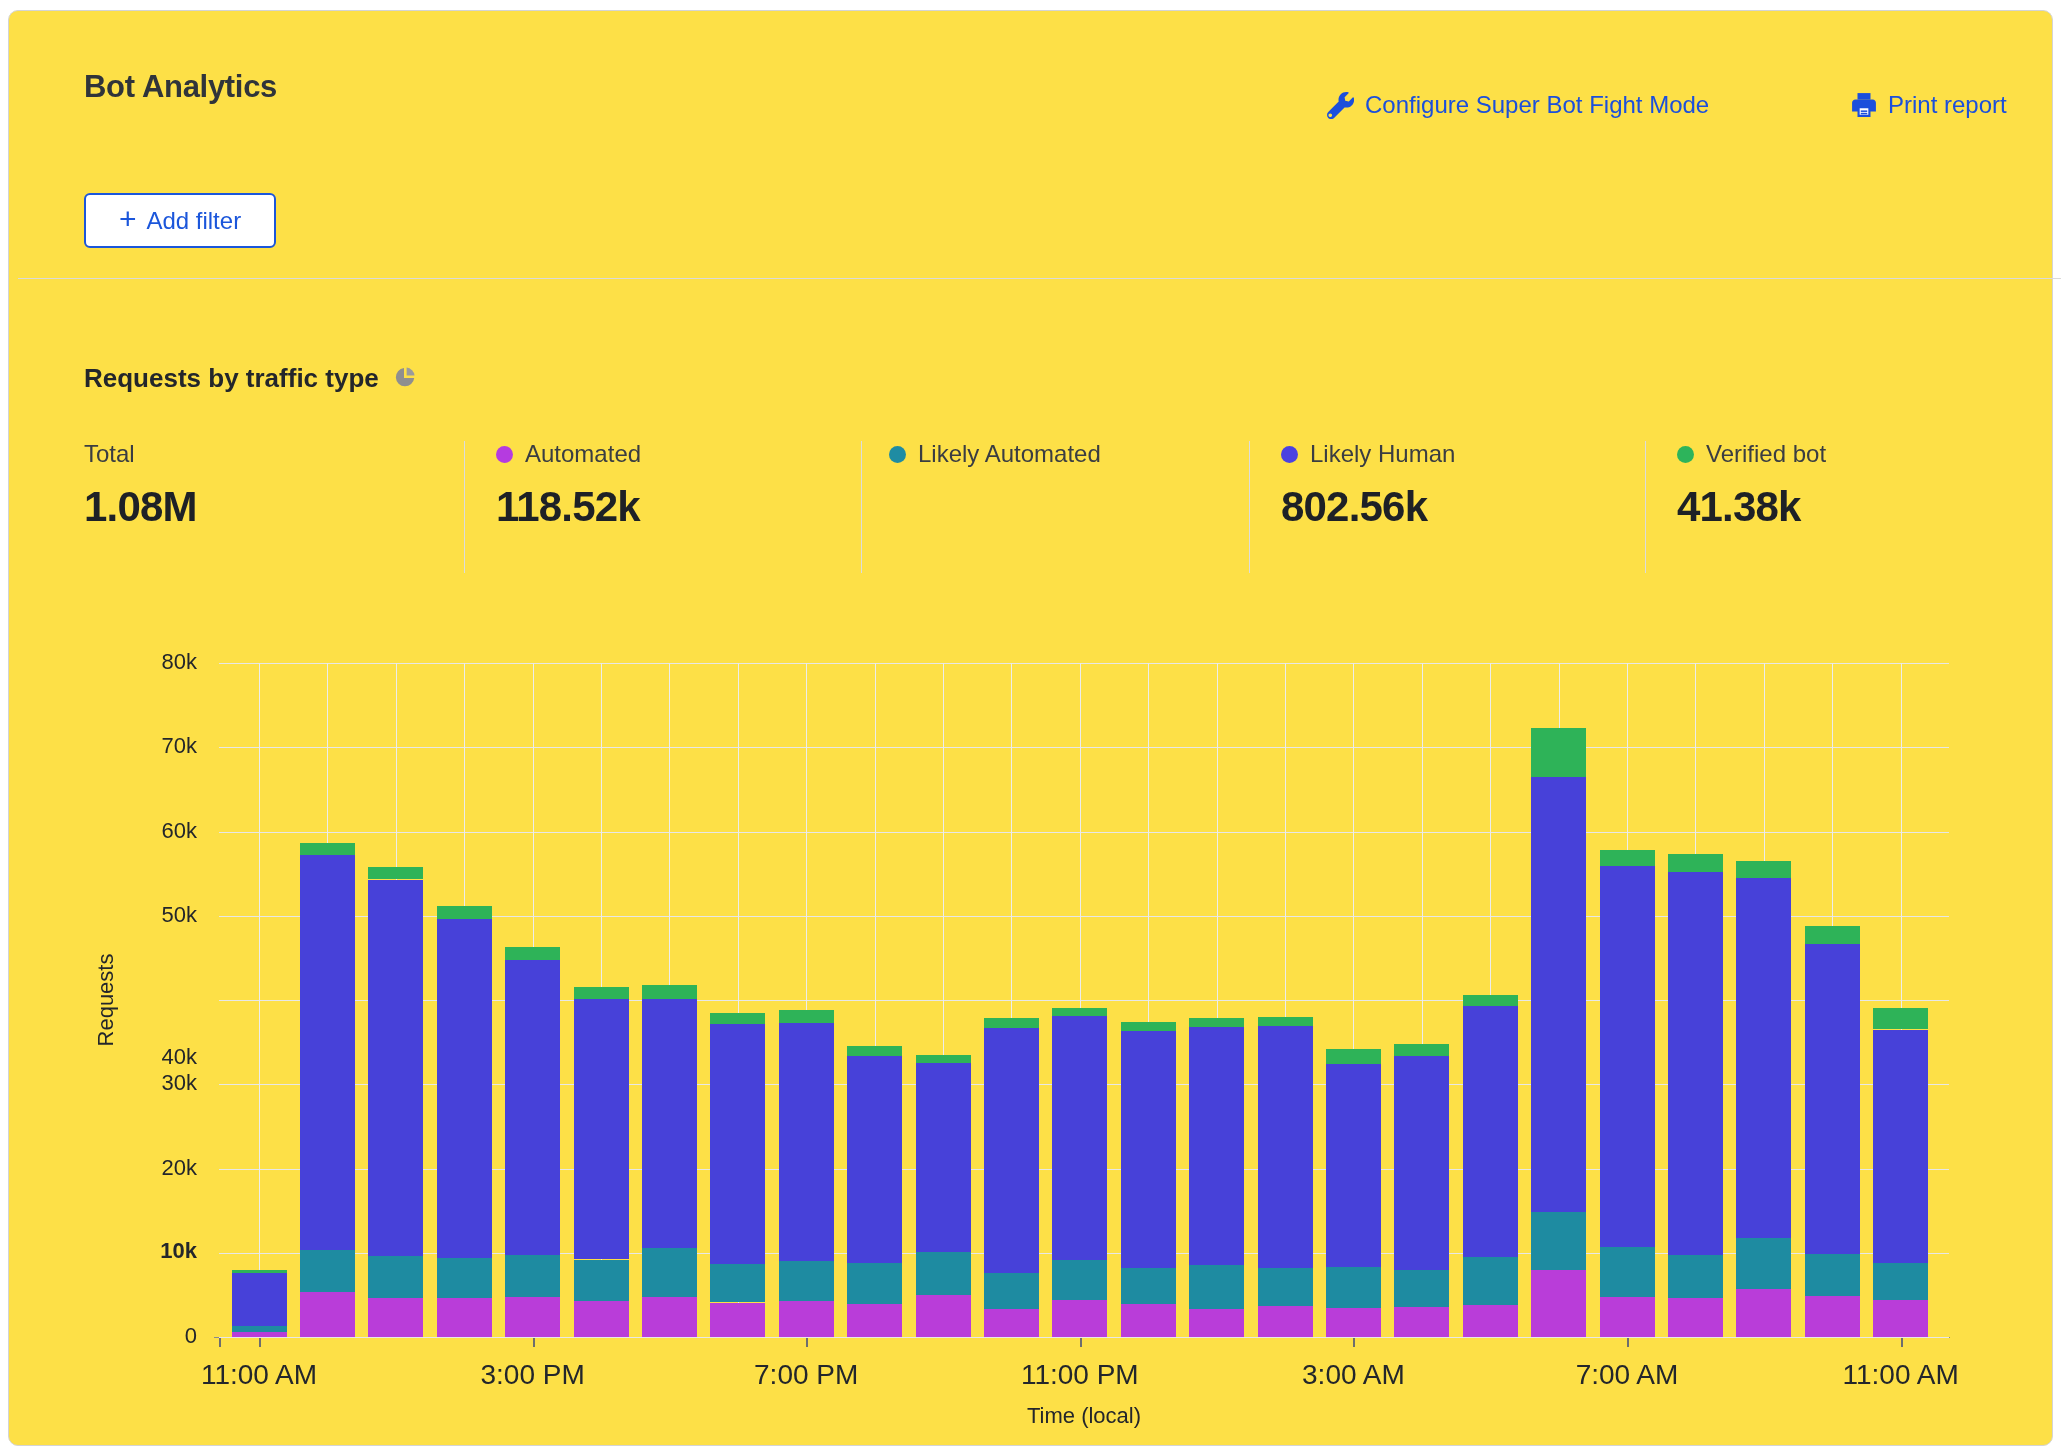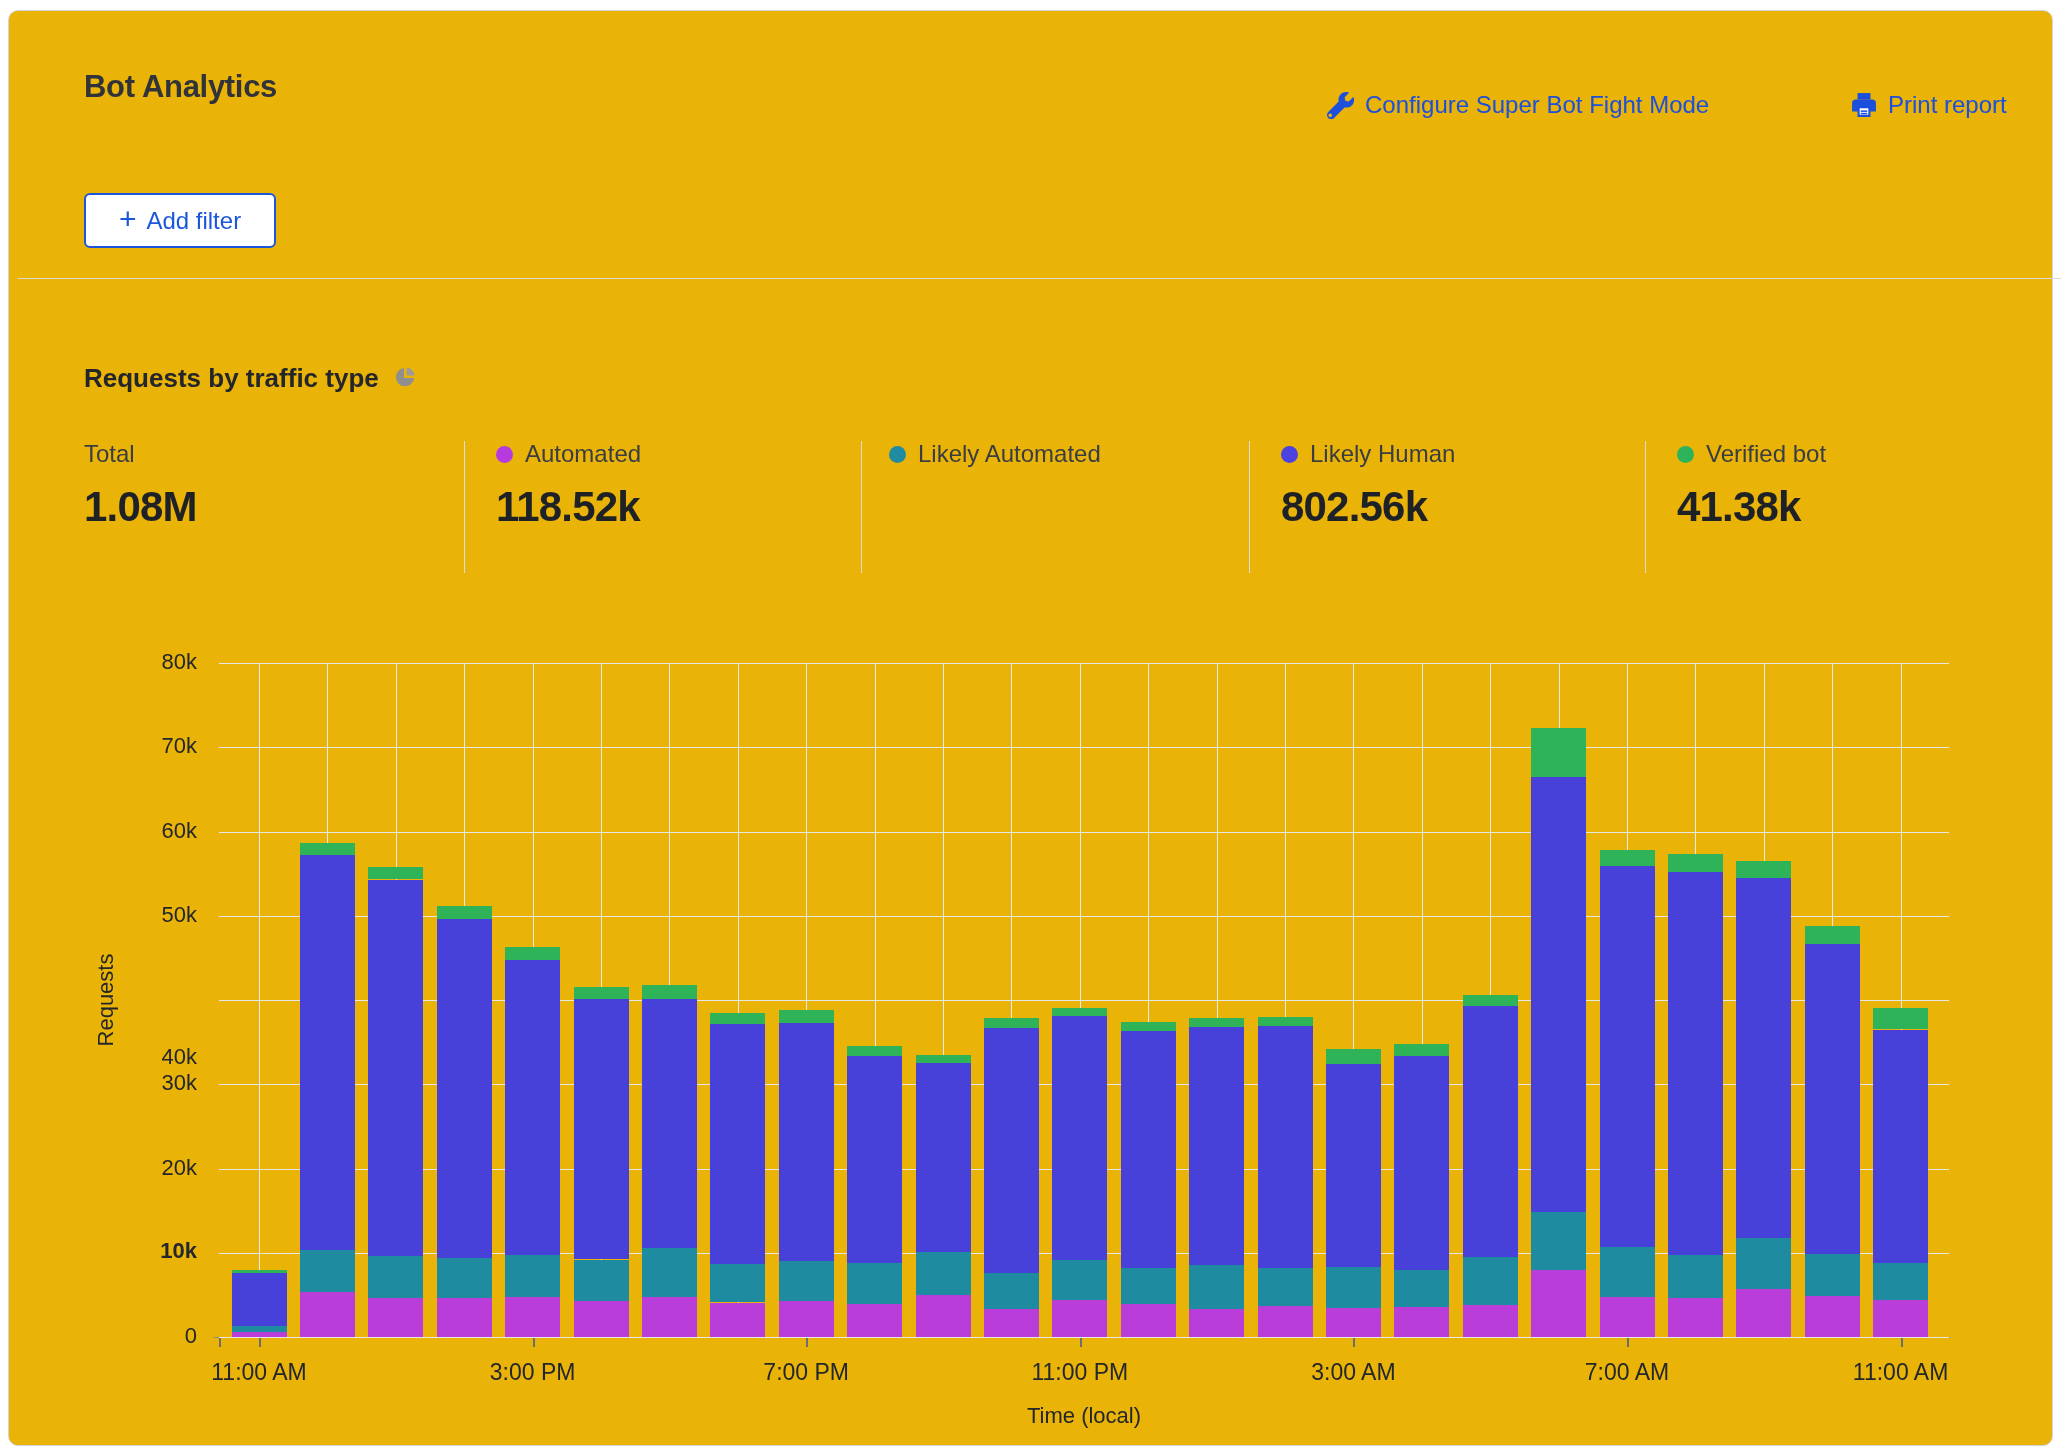--- a/index.html
+++ b/index.html
@@ -1,19 +1,19 @@
 <!DOCTYPE html>
 <html><head>
 <meta charset="utf-8">
 <style>
   * { margin:0; padding:0; box-sizing:border-box; }
   html,body { width:2062px; height:1450px; background:#fff; overflow:hidden;
               font-family:"Liberation Sans","DejaVu Sans",sans-serif; }
   .card { position:absolute; left:8px; top:10px; width:2045px; height:1436px;
-          background:#eab308; border:1.5px solid #d4d4d4; border-radius:10px; }
+          background:#fde047; border:1.5px solid #d4d4d4; border-radius:10px; }
   .page-title { position:absolute; left:75px; top:58px; font-size:31px; font-weight:700;
                 color:#30343a; letter-spacing:-0.3px; }
   .hlink { position:absolute; top:80px; display:flex; align-items:center; gap:11px;
            color:#1b4fdc; font-size:24px; text-decoration:none; cursor:pointer; }
   .hlink svg { display:block; }
   .configure-link { left:1318px; }
   .print-link { left:1842px; }
   .add-filter-btn { position:absolute; left:75px; top:182px; width:192px; height:55px;
           border:2px solid #1b56db; border-radius:6px; background:#fff; color:#1b56db;
           font-size:24px; display:flex; align-items:center; justify-content:center; gap:10px;
@@ -37,21 +37,21 @@
   .stat .val { font-size:42px; font-weight:700; color:#1e2126; letter-spacing:-0.8px; margin-top:14px; }
   .stat-divider { position:absolute; top:430px; height:132px; width:0; border-left:1.5px solid #dcdcdc; }
   
   .chart-plot { position:absolute; left:0; top:0; width:2062px; height:1450px; pointer-events:none; }
   .hgrid { position:absolute; height:0; border-top:1.5px solid #e7e7e7; }
   .vgrid { position:absolute; width:0; border-left:1.5px solid #ececec; }
   .ylab { position:absolute; right:1874px; transform:translateY(-52%); font-size:22px; color:#23262b; white-space:nowrap; }
   .seg { position:absolute; }
   .x-axis-line { position:absolute; left:205px; top:1326px; width:1736px; height:0; border-top:1.5px solid #8a8a8a; }
   .xtick { position:absolute; top:1327px; width:0; height:9px; border-left:2px solid #6e6e6e; }
-  .xlab { position:absolute; top:1348px; transform:translateX(-50%); font-size:23px; color:#23262b; white-space:nowrap; }
+  .xlab { position:absolute; top:1348px; transform:translateX(-50%); font-size:28px; color:#23262b; white-space:nowrap; }
   .x-axis-title { position:absolute; left:1075px; top:1392px; transform:translateX(-50%); font-size:22px; color:#23262b; }
   .y-axis-title { position:absolute; left:97px; top:989px; transform:translate(-50%,-50%) rotate(-90deg); font-size:22px; color:#23262b; white-space:nowrap; }
 </style>
 </head>
 <body>
 
 <div class="card">
 
   <h1 class="page-title">Bot Analytics</h1>
 

